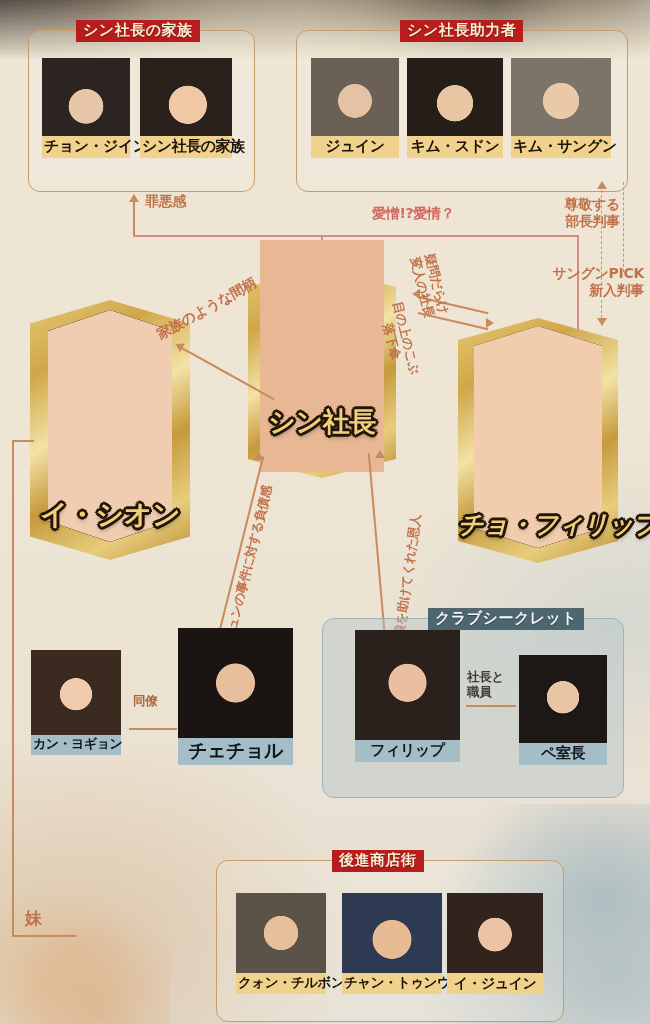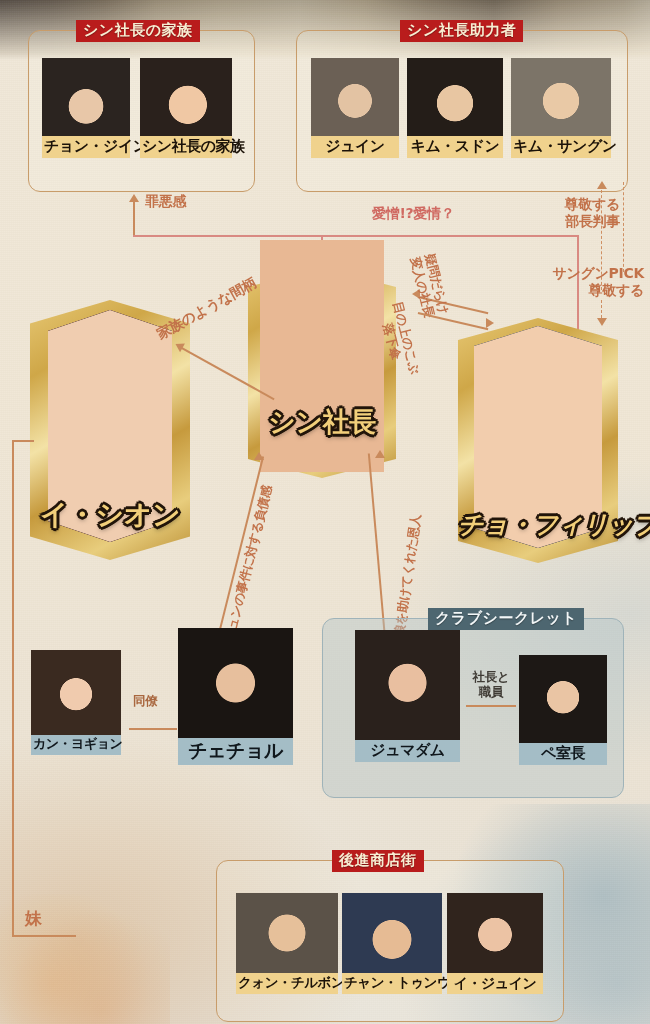--- a/index.html
+++ b/index.html
@@ -163,21 +163,21 @@
   <div class="ln v red" style="left:577px;top:235px;height:108px;"></div>
 
   <div class="rel red" style="left:372px;top:205px;">愛憎!?愛情？</div>
 
   <div class="arw up" style="left:597px;top:181px;"></div>
   <div class="ln dash-v" style="left:601px;top:190px;height:100px;"></div>
   <div class="ln dash-v" style="left:623px;top:182px;height:90px;"></div>
   <div class="rel" style="left:528px;top:196px;text-align:right;width:92px;">尊敬する
 部長判事</div>
   <div class="rel" style="left:526px;top:265px;text-align:right;width:118px;line-height:1.22;">サングンPICK
-尊敬する</div>
+新入判事</div>
   <div class="ln dash-v" style="left:601px;top:300px;height:18px;"></div>
   <div class="arw down" style="left:597px;top:318px;"></div>
 
   <div class="hero" style="left:30px;top:300px;width:160px;height:260px;">
     <div class="frame"></div>
     <div class="shot" style="left:18px;top:10px;width:124px;height:232px;
          background:
            radial-gradient(ellipse 30% 20% at 50% 34%, #f0cdb0 0 100%),
            radial-gradient(ellipse 50% 44% at 50% 28%, #1d1713 0 100%),
            radial-gradient(ellipse 60% 40% at 50% 88%, #7e1f21 0 100%),
@@ -239,34 +239,34 @@
   <div class="gbox teal" style="left:322px;top:618px;width:300px;height:178px;"></div>
   <div class="gtitle teal" style="left:428px;top:608px;">クラブシークレット</div>
 
   <div class="card" style="left:355px;top:630px;width:105px;">
     <div class="ph" style="height:110px;">
       <i style="background:
         radial-gradient(circle at 50% 48%, #e9bfa0 0 24%, rgba(233,191,160,0) 25%),
         radial-gradient(ellipse 46% 34% at 50% 22%, #2a211c 0 100%),
         linear-gradient(180deg,#6b3a2c 0%,#8a4a33 30%,#5c3527 60%,#3a231b 100%);"></i>
     </div>
-    <span class="plate teal">ジュマダム</span>
+    <span class="plate teal">フィリップ</span>
   </div>
 
   <div class="card" style="left:519px;top:655px;width:88px;">
     <div class="ph" style="height:88px;">
       <i style="background:
         radial-gradient(circle at 50% 48%, #eac5a4 0 25%, rgba(234,197,164,0) 26%),
         radial-gradient(ellipse 46% 30% at 50% 20%, #1d1815 0 100%),
         linear-gradient(180deg,#4a3a2c 0%,#6a5440 35%,#403226 70%,#241c16 100%);"></i>
     </div>
     <span class="plate teal">ペ室長</span>
   </div>
 
-  <div class="rel sm" style="left:467px;top:670px;text-align:center;width:48px;color:#3f3b35;">社長と
+  <div class="rel sm" style="left:467px;top:670px;width:48px;color:#3f3b35;">社長と
 職員</div>
   <div class="ln h" style="left:466px;top:705px;width:50px;"></div>
 
   <div class="card" style="left:31px;top:650px;width:90px;">
     <div class="ph" style="height:85px;">
       <i style="background:
         radial-gradient(circle at 50% 52%, #f0cbae 0 25%, rgba(240,203,174,0) 26%),
         radial-gradient(ellipse 48% 34% at 50% 22%, #3a2a20 0 100%),
         linear-gradient(180deg,#dfe3e6 0%,#c6cdd2 40%,#9aa3aa 100%);"></i>
     </div>
@@ -283,21 +283,21 @@
     <span class="plate teal" style="font-size:19px;">チェチョル</span>
   </div>
 
   <div class="rel sm" style="left:133px;top:694px;color:#a9673f;">同僚</div>
   <div class="ln h" style="left:129px;top:728px;width:48px;"></div>
 
 
   <div class="gbox" style="left:216px;top:860px;width:346px;height:160px;"></div>
   <div class="gtitle" style="left:332px;top:850px;">後進商店街</div>
 
-  <div class="card" style="left:236px;top:893px;width:102px;">
+  <div class="card" style="left:236px;top:893px;width:90px;">
     <div class="ph" style="height:80px;">
       <i style="background:
         radial-gradient(circle at 50% 50%, #e6c09a 0 28%, rgba(230,192,154,0) 29%),
         radial-gradient(ellipse 46% 20% at 50% 18%, #5b5248 0 100%),
         linear-gradient(180deg,#7a3a34 0%,#93503f 32%,#c6b79a 66%,#b6a684 100%);"></i>
     </div>
     <span class="plate" style="font-size:13.5px;">クォン・チルボン</span>
   </div>
 
   <div class="card" style="left:342px;top:893px;width:100px;">

